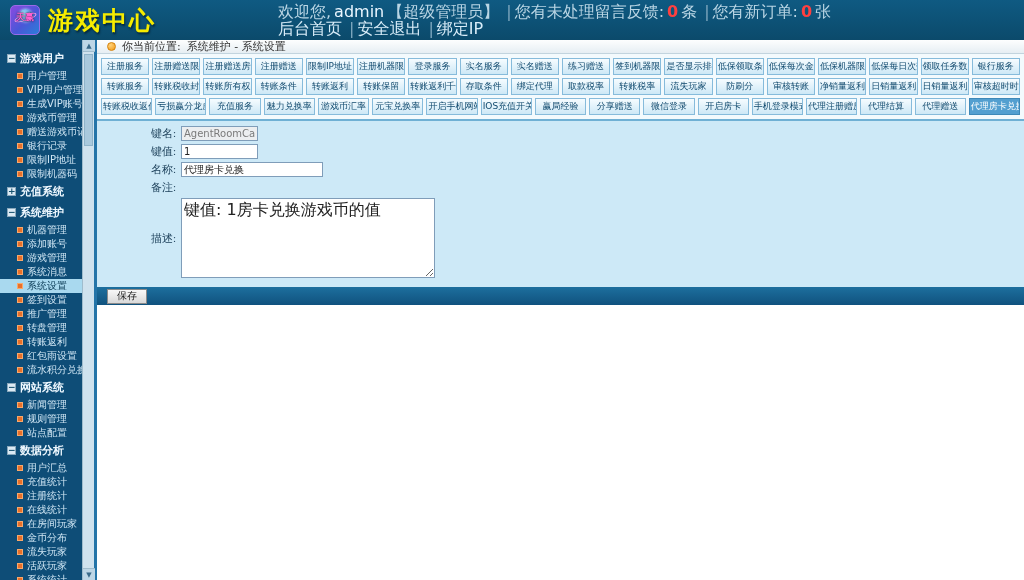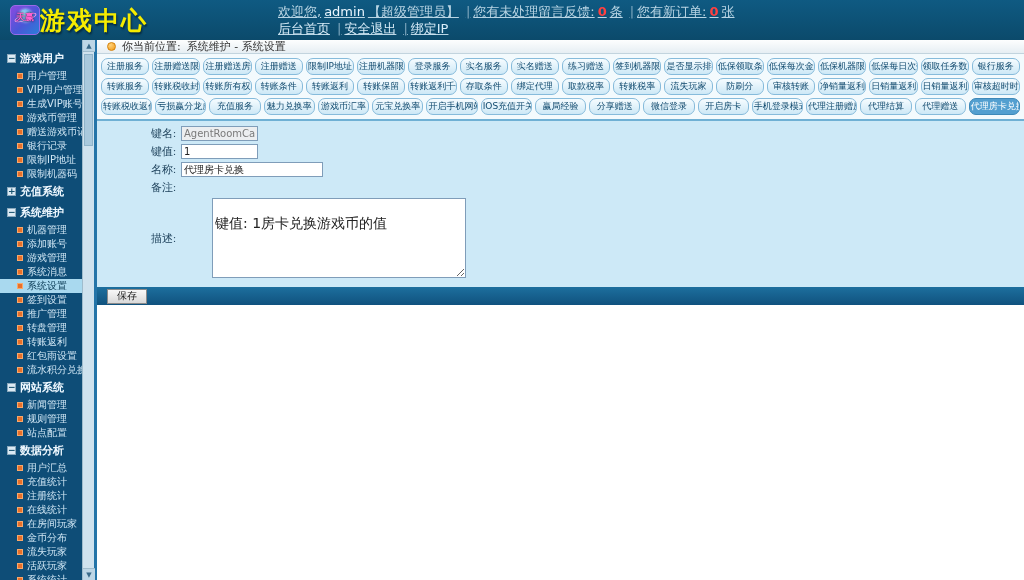--- a/index.html
+++ b/index.html
@@ -15,23 +15,23 @@
   .logo { display:flex; align-items:center; margin-left:10px; width:268px; flex:none; }
   .badge { width:30px; height:30px; border-radius:5px; position:relative; overflow:hidden;
     background:linear-gradient(135deg,#8a4ae0 0%,#4a57d8 55%,#2a7fd8 100%);
     border:1px solid #9a6ae8; flex:none; }
   .badge .planet { position:absolute; top:3px; left:8px; width:13px; height:13px; border-radius:50%;
     background:radial-gradient(circle at 35% 35%,#9fe0ff,#3a6fd0); box-shadow:0 0 3px #bfe8ff; }
   .badge .ring { position:absolute; top:8px; left:3px; width:23px; height:7px; border:1px solid #ff9fe8;
     border-radius:50%; transform:rotate(-18deg); }
   .badge-label { position:absolute; bottom:12px; left:0; width:100%; text-align:center;
     font-size:9px; line-height:10px; font-weight:bold; color:#ff5fd0; text-shadow:0 0 2px #000; }
-  .logo-title { color:#f6ec00; font-size:25px; font-weight:bold; 
+  .logo-title { color:#f6ec00; font-size:25px; font-weight:bold; margin-left:8px;
     letter-spacing:2px; text-shadow:1px 2px 2px #05293d; white-space:nowrap; }
-  .welcome-block { font-size:13px; color:#b9d5e4; line-height:17px;text-decoration:underline; }
+  .welcome-block { font-size:16px; color:#b9d5e4; line-height:17px; }
   .welcome-line span { margin-right:3px; }
   .user-name { color:#eaf6ff; }
   .count-red { color:#ff4040; font-weight:bold; }
   .sep { color:#7fa8bf; margin:0 4px; }
   .hlink { color:#d9edf9; cursor:pointer; }
   
   .content { display:flex; height:540px; }
   
   .sidebar { width:97px; flex:none; background:#0e4d77; position:relative;
     border-right:3px solid #2474a8; }
@@ -55,35 +55,35 @@
   
   .main { flex:1; min-width:0; display:flex; flex-direction:column; background:#fff; }
   .breadcrumb { height:14px; flex:none; display:flex; align-items:center; gap:6px;
     padding-left:10px; font-size:11px; color:#333;
     background:linear-gradient(180deg,#fdfefe,#e6eef3); border-bottom:1px solid #c2d4de; }
   .crumb-icon { width:9px; height:9px; border-radius:50%; flex:none;
     background:radial-gradient(circle at 35% 30%,#ffd27a,#f29a18); border:1px solid #d4820a; }
   .tabs { background:#f3fafd; padding:4px 4px 1px 4px; flex:none; }
   .tab-row { display:flex; gap:3px; margin-bottom:3px; }
   .tab-btn { flex:1 1 0; min-width:0; height:17px; font-size:9px; color:#114a6e;
-    background:linear-gradient(180deg,#f6fcff,#cde8f6); border:1px solid #86bbdb; border-radius:7px;
+    background:linear-gradient(180deg,#f6fcff,#cde8f6); border:1px solid #86bbdb; border-radius:0;
     padding:0 1px; white-space:nowrap; overflow:hidden; text-align:center; cursor:pointer;
     font-family:inherit; }
   .tab-btn.active { background:#539fd0; color:#fff; border-color:#3d88b8; }
   .form-area { background:#cde9f7; border-top:2px solid #6fb0d4; padding:5px 0 6px 0; flex:none; }
   .form-row { display:flex; align-items:center; margin-bottom:3px; }
   .flabel { width:84px; text-align:right; font-size:11px; color:#1a3e58; flex:none; padding-right:5px;font-family:Liberation Serif, serif; }
   .inp { height:15px; border:1px solid #7f9db9; font-size:10px; padding:0 2px; background:#fff;
     color:#222; font-family:inherit; }
   .inp.ro { background:#eceef0; color:#7a7a7a; }
   .w-sm { width:77px; }
   .w-md { width:142px; }
   .w-lg { width:254px; }
-  .desc { width:254px; height:80px; border:1px solid #7f9db9; font-size:14px; padding:16px 2px;
-    resize:both; color:#222; font-family:inherit;margin-left:31px; }
+  .desc { width:254px; height:80px; border:1px solid #7f9db9; font-size:16px; padding:1px 2px;
+    resize:both; color:#222; font-family:inherit; }
   .save-bar { height:18px; flex:none; display:flex; align-items:center; padding-left:10px;
     background:linear-gradient(180deg,#1d6f9e,#10527e); }
   .save-btn { font-size:10px; height:15px; line-height:12px; padding:0 9px;
     background:linear-gradient(180deg,#f8f8f8,#d9d9d9); border:1px solid #8a8a8a; color:#222;
     cursor:pointer; font-family:inherit; }
   .rest { flex:1; background:#fff; }
 </style>
 </head>
 <body>
 

